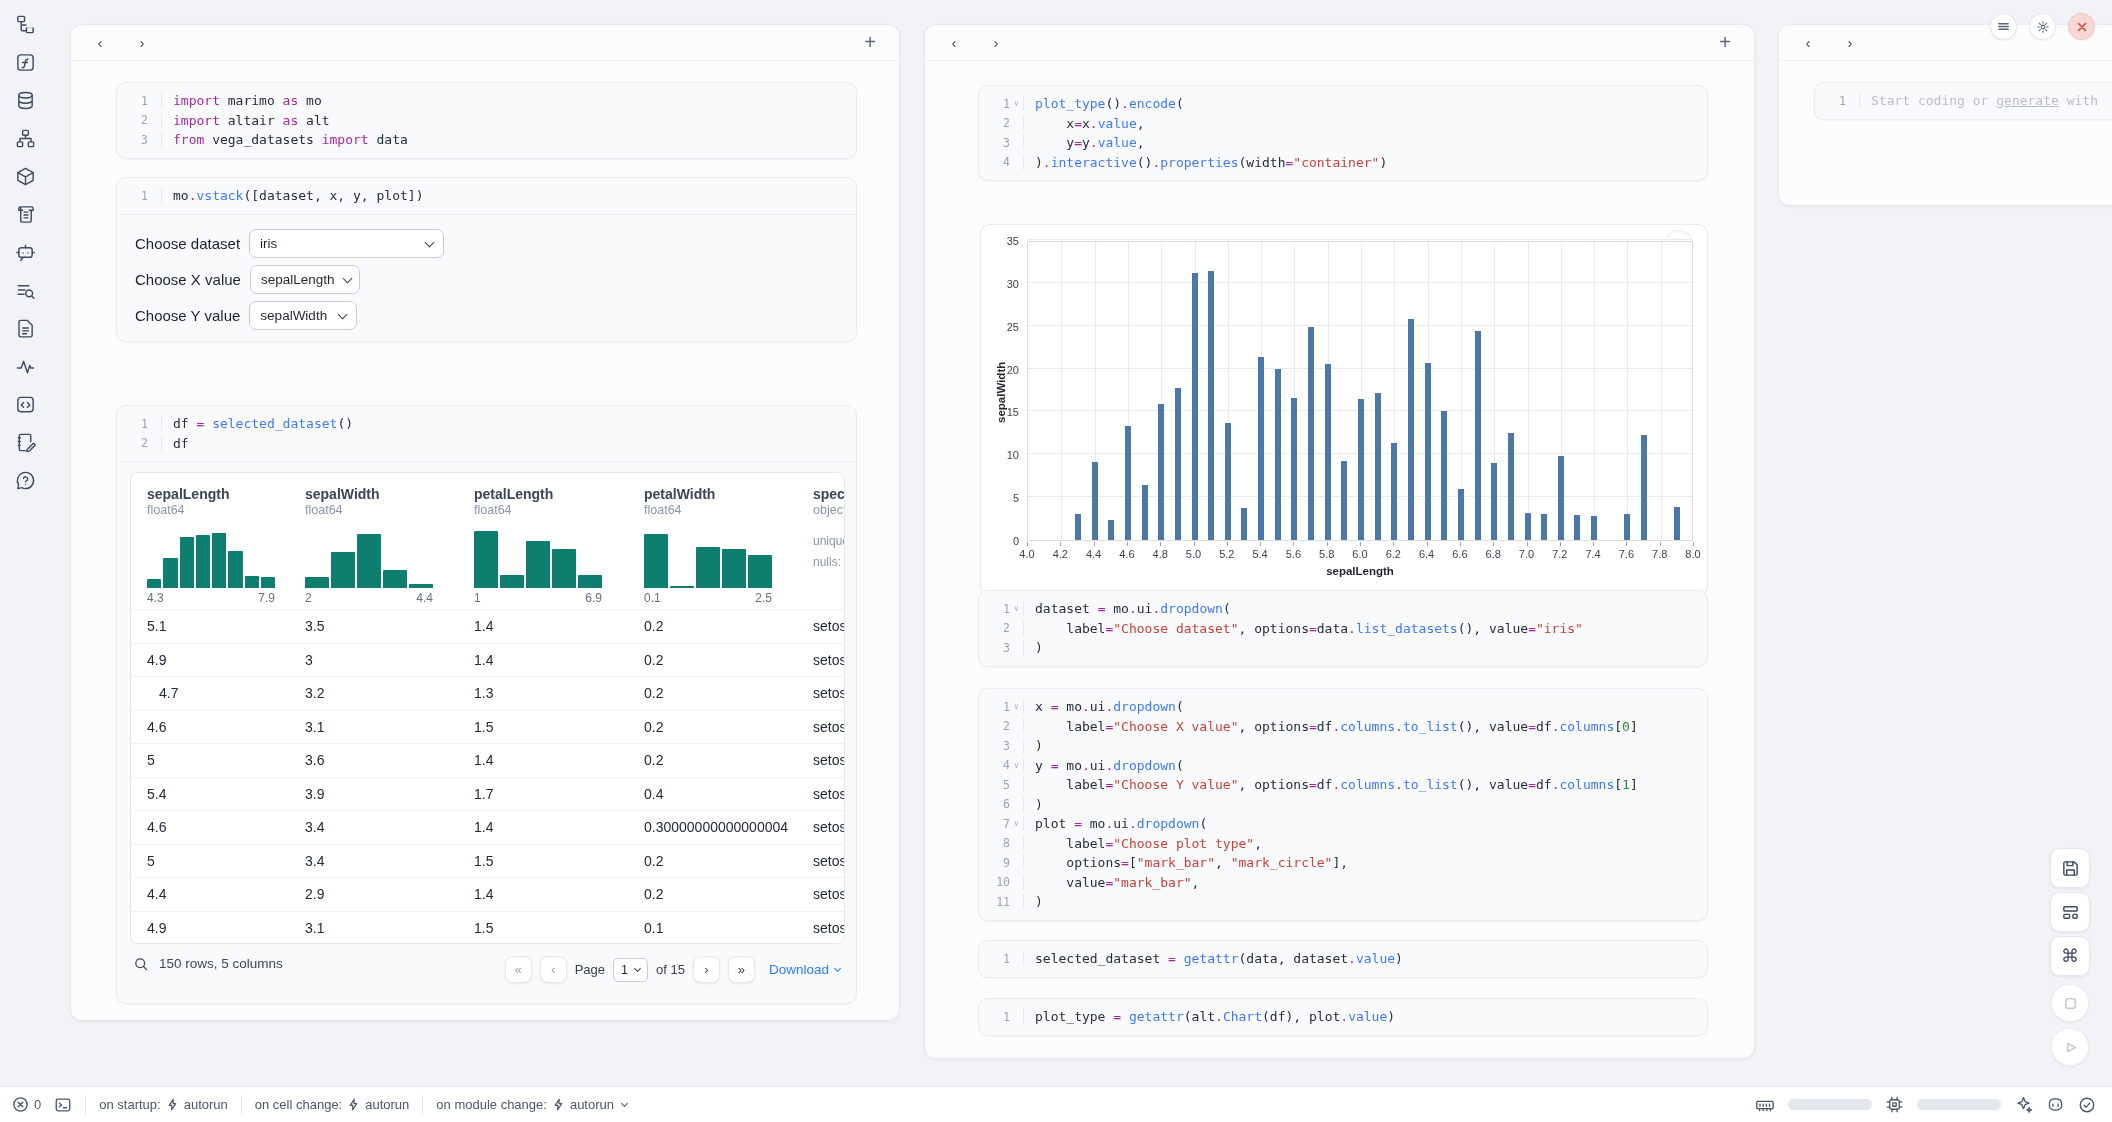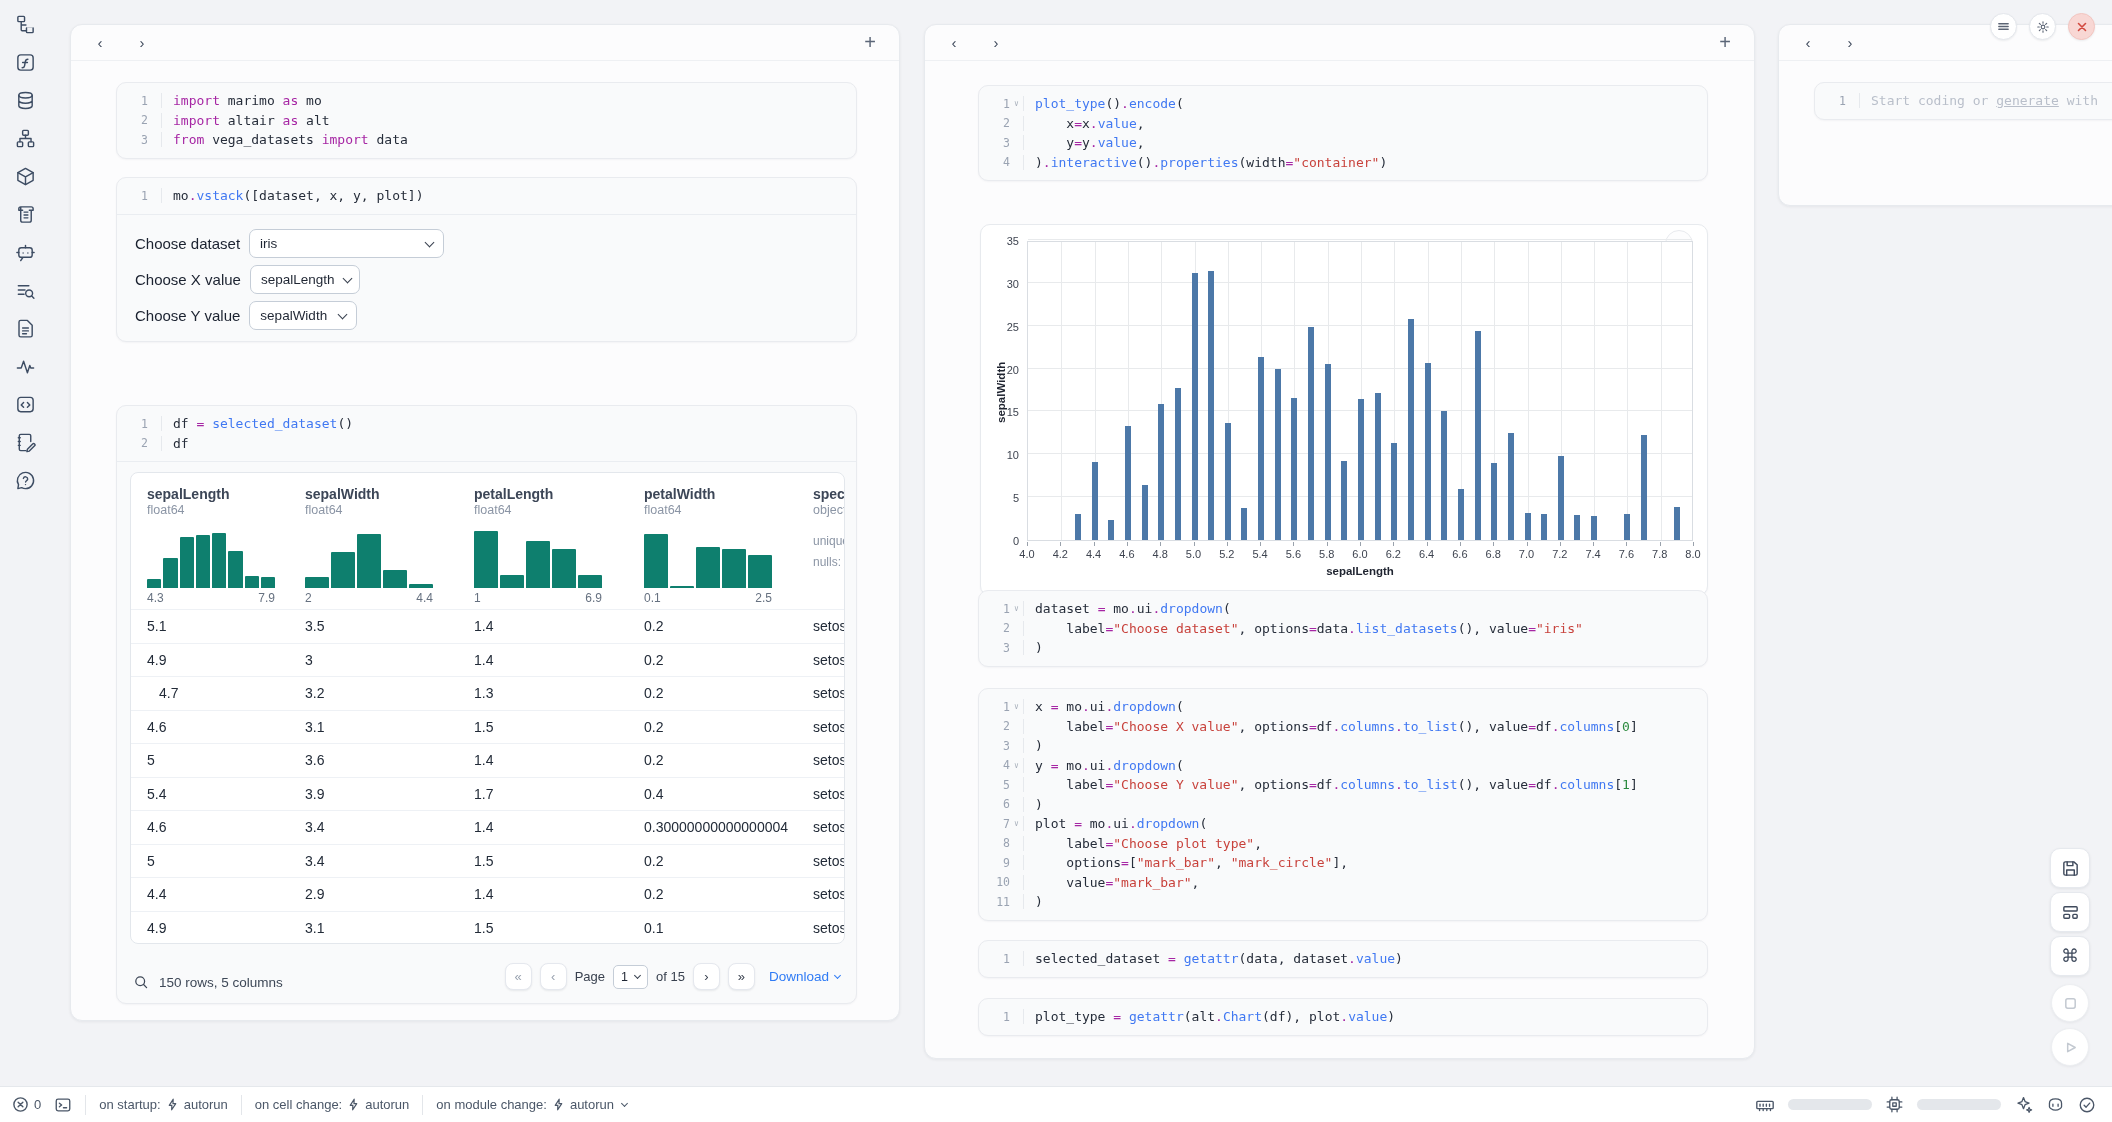--- a/index.html
+++ b/index.html
@@ -46,21 +46,21 @@
   .thead { position:relative; height:136px; }
   .tcol { position:absolute; top:0; width:158px; }
   .tcol .cname { font-weight:700; font-size:14px; color:#3c4657; padding-top:13px; white-space:nowrap; }
   .tcol .cdtype { font-size:12.5px; color:#8b95a5; margin-top:1px; }
   .hist { height:60px; margin-top:11px; width:128px; display:flex; align-items:flex-end; gap:2px; }
   .hist div { flex:1; background:#0e7f6e; border-radius:1px 1px 0 0; }
   .hrange { width:128px; display:flex; justify-content:space-between; font-size:12px; color:#667180; margin-top:3px; }
   .cstats { font-size:12px; color:#8b95a5; margin-top:14px; line-height:21px; white-space:nowrap; }
   .trow { height:33.5px; border-top:1px solid #eef1f5; position:relative; }
   .trow span { position:absolute; top:0; width:160px; line-height:33px; font-size:14px; color:#222b38; white-space:nowrap; overflow:hidden; }
-  .tfoot { margin:12px 16px 0; display:flex; align-items:flex-end; height:34px; }
+  .tfoot { margin:12px 16px 0; display:flex; align-items:flex-start; height:34px; }
   .tfoot .summary { font-size:13.5px; color:#3e4857; margin-left:10px; }
   .pgroup { margin-left:auto; display:flex; align-items:center; gap:8px; }
   .pgbtn { width:27px; height:27px; border-radius:8px; background:#fff; border:1px solid #e5e8ee; box-shadow:0 1px 2px rgba(16,24,40,.08); display:flex; align-items:center; justify-content:center; font-size:13px; color:#9aa3b0; cursor:pointer; }
   .pgbtn.dark { color:#39414f; }
   .pglabel { font-size:13px; color:#39414f; }
   .pgselect { display:inline-flex; align-items:center; height:24px; border:1px solid #c5cdd7; border-radius:5px; background:#fff; padding:0 7px; font-size:12.5px; color:#1f2633; cursor:pointer; }
   .pgselect .caret { width:5px; height:5px; margin-left:7px; margin-top:-2px; }
   .dl { display:flex; align-items:center; color:#2f7bf5; font-size:13.5px; cursor:pointer; margin-left:6px; }
   .dl .caret { border-color:#2f7bf5; width:5px; height:5px; margin-left:6px; margin-top:-2px; }
 

